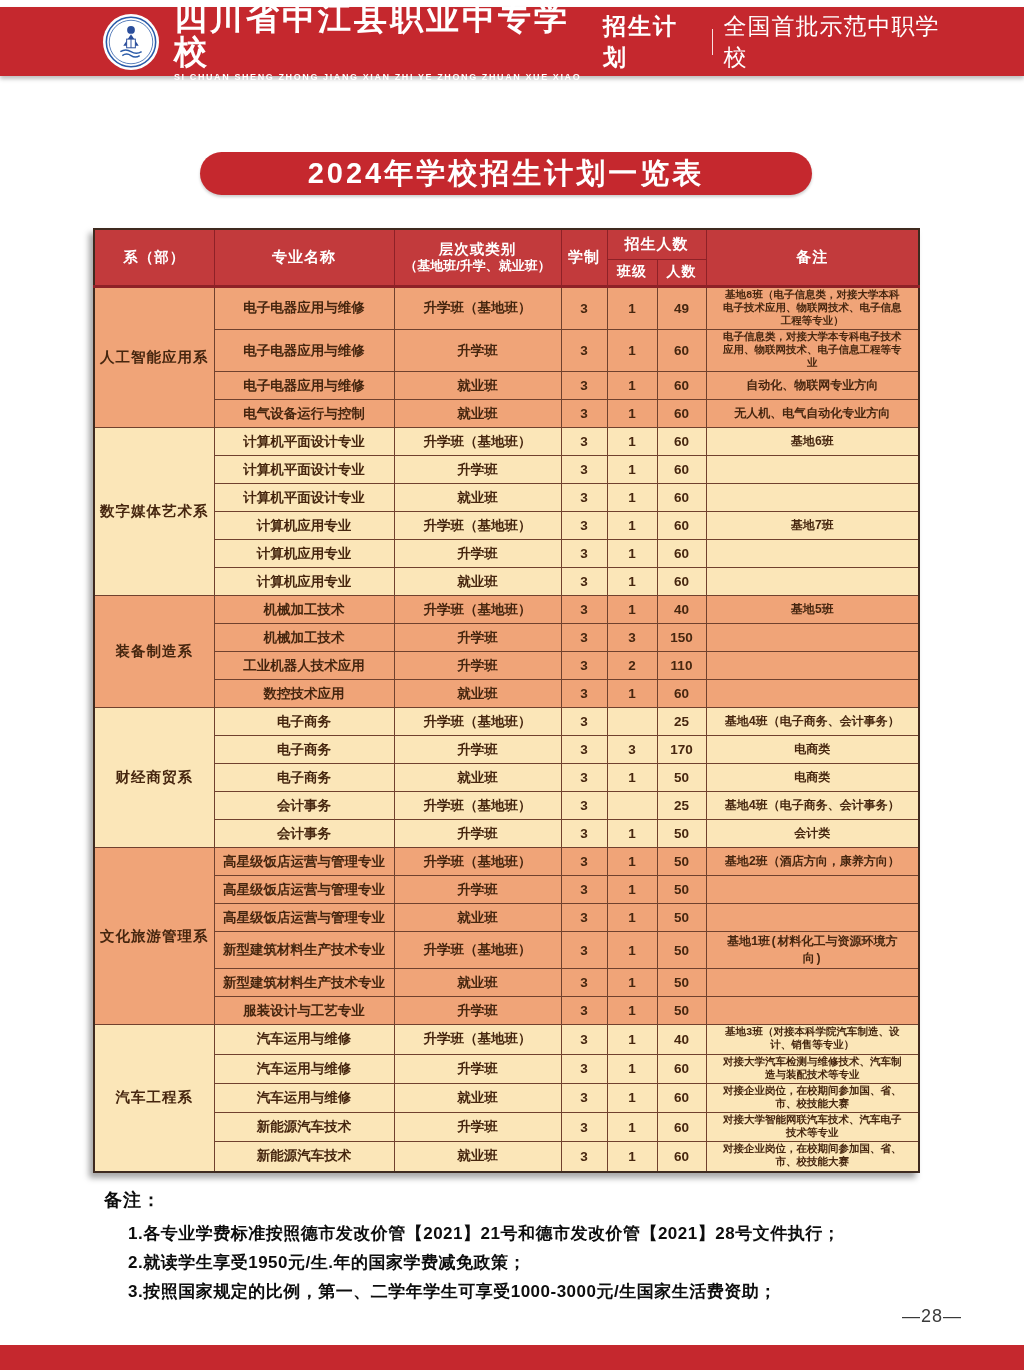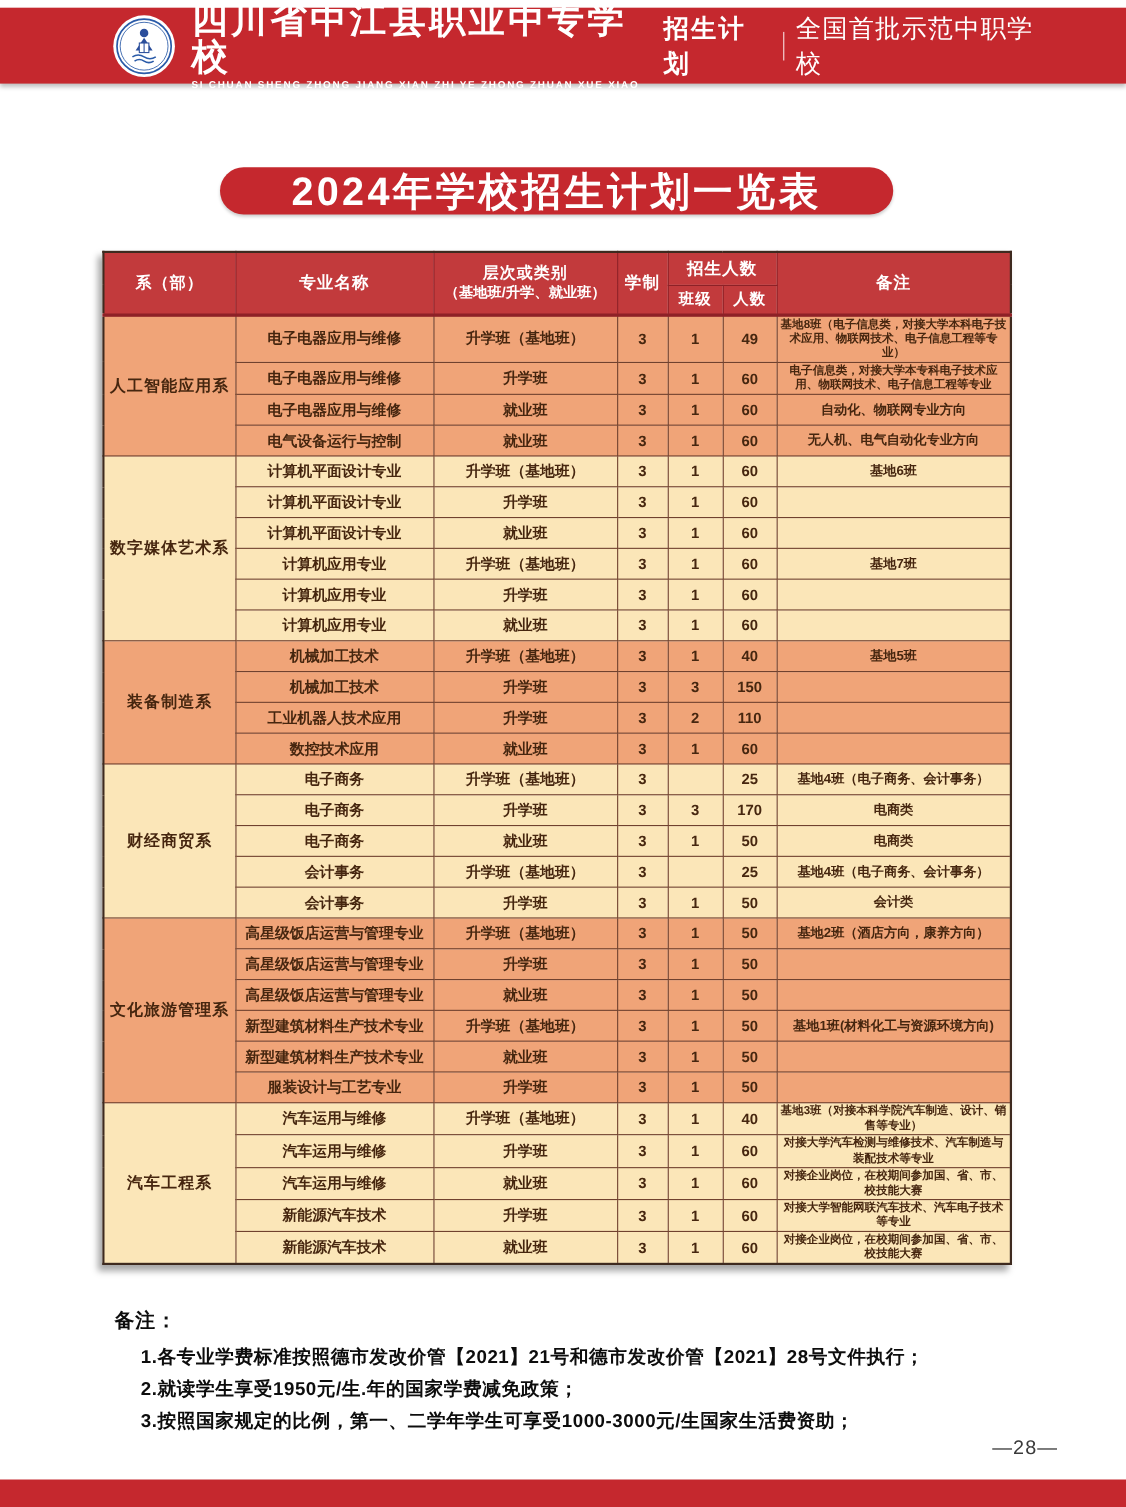--- a/index.html
+++ b/index.html
@@ -37,21 +37,21 @@
   }
   .tagline{display:flex;align-items:center;gap:10px;color:#fff;}
   .tagline .t1{font-size:23px;font-weight:800;letter-spacing:2px;}
   .tagline .sep{width:1px;height:26px;background:rgba(255,255,255,.85);display:inline-block;}
   .tagline .t2{font-size:23px;font-weight:500;letter-spacing:1px;}
 
   
   .title-pill{
     position:absolute;left:200px;top:152px;width:612px;height:43px;
     background:var(--band-red);border-radius:22px;
-    color:#fff;font-size:36px;font-weight:800;letter-spacing:3px;
+    color:#fff;font-size:29px;font-weight:800;letter-spacing:3px;
     text-align:center;line-height:43px;
     box-shadow:0 2px 3px rgba(0,0,0,.2);
   }
 
   
   .table-wrap{position:absolute;left:93px;top:228px;width:669px;}
   table{
     border-collapse:collapse;width:825px;table-layout:fixed;
     border:2px solid var(--outer-border);
     box-shadow:-4px 5px 6px rgba(0,0,0,.35);
@@ -63,21 +63,21 @@
   }
   thead tr:first-child th{height:30px;}
   thead tr:last-child th{height:27px;font-size:14px;}
   thead th .lvl1{font-size:14.5px;line-height:1.2;}
   thead th .lvl2{font-size:13px;line-height:1.2;letter-spacing:0;}
   thead{border-bottom:3px solid var(--thead-border);}
   tbody td,tbody th{height:28px;color:var(--ink);font-weight:700;font-size:13.5px;}
   tbody tr.orange>*{background:var(--orange);}
   tbody tr.cream>*{background:var(--cream);}
   td.dept,th.dept{font-size:14.5px;letter-spacing:1px;}
-  td.remark{font-size:12px;padding:1px 3px;}
+  td.remark{font-size:12px;padding:1px 16px;font-family:Liberation Mono, monospace;}
   td.remark.small{font-size:10.5px;line-height:1.25;}
 
   
   .notes{position:absolute;left:104px;top:1188px;width:830px;color:#0d0d0d;}
   .notes-label{font-size:18px;font-weight:800;letter-spacing:1px;}
   .notes-list{margin-top:7px;padding-left:24px;}
   .note-item{font-size:17px;font-weight:600;line-height:29px;letter-spacing:.5px;}
 
   .pagenum{position:absolute;right:62px;top:1306px;font-size:18px;color:#3a3a3a;letter-spacing:1px;font-weight:500;}
 

